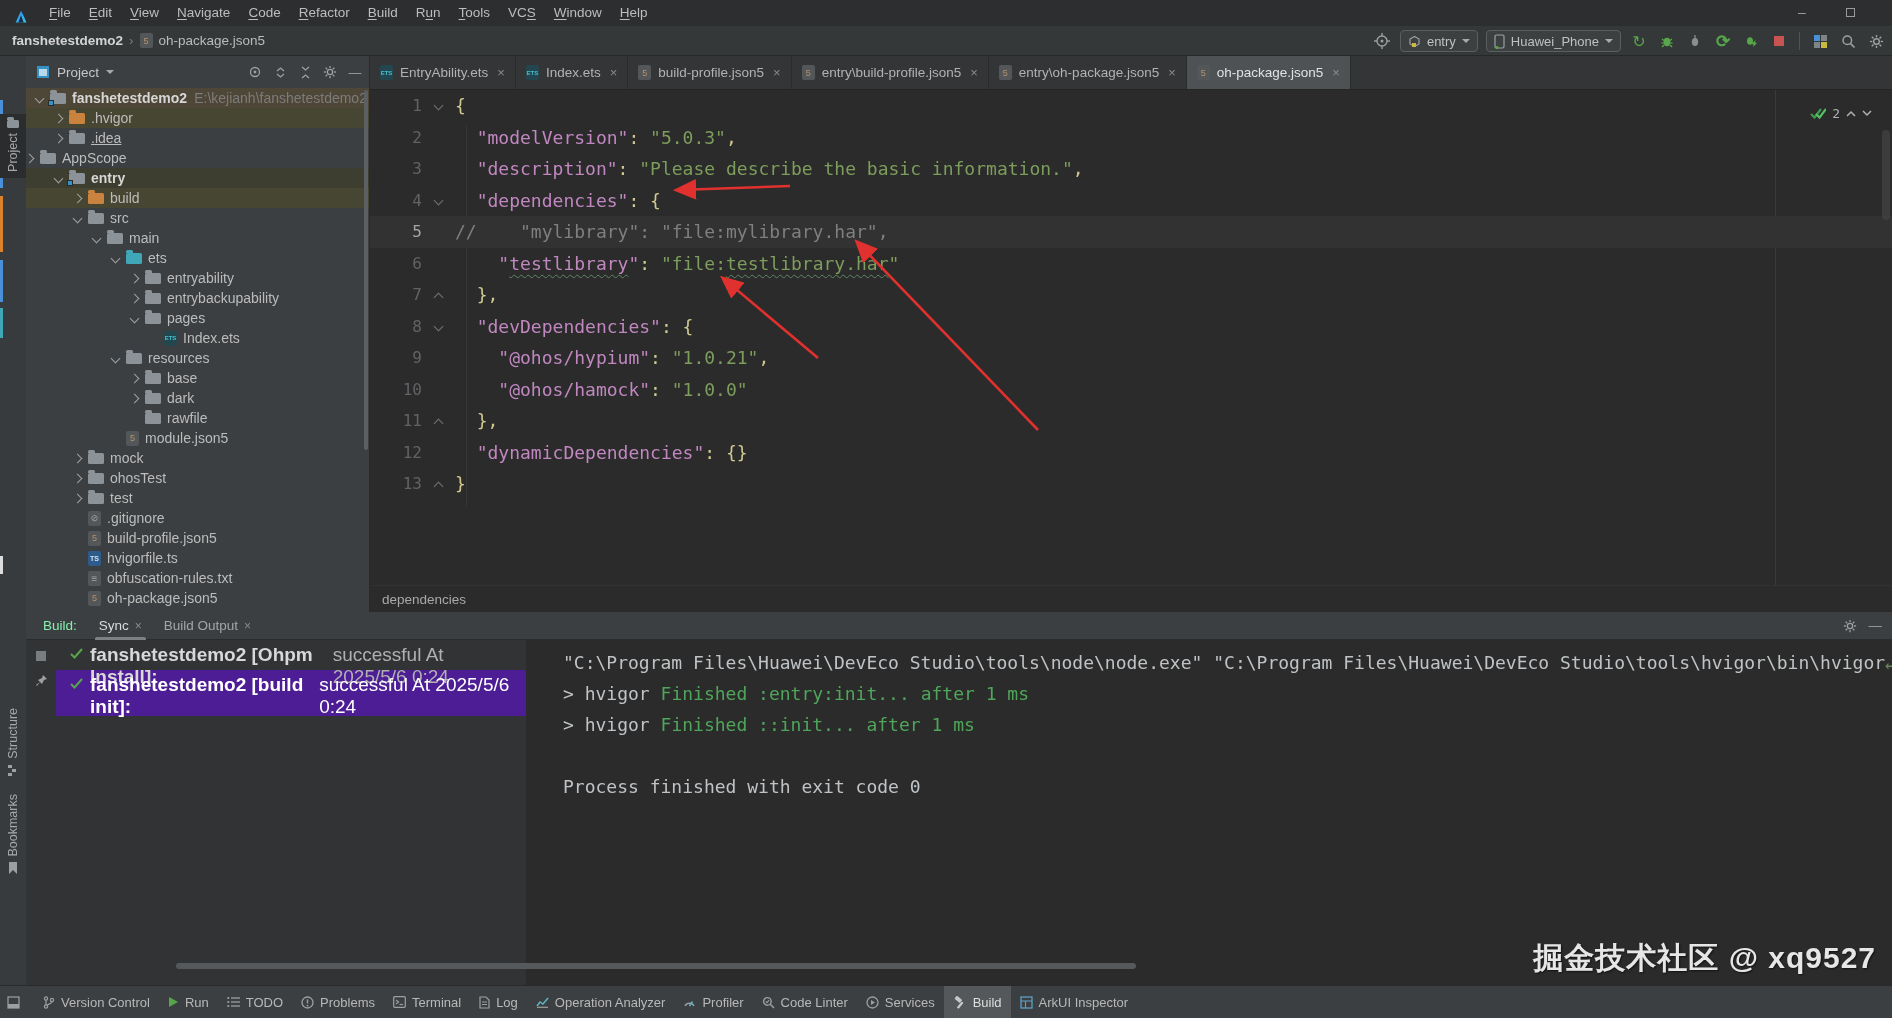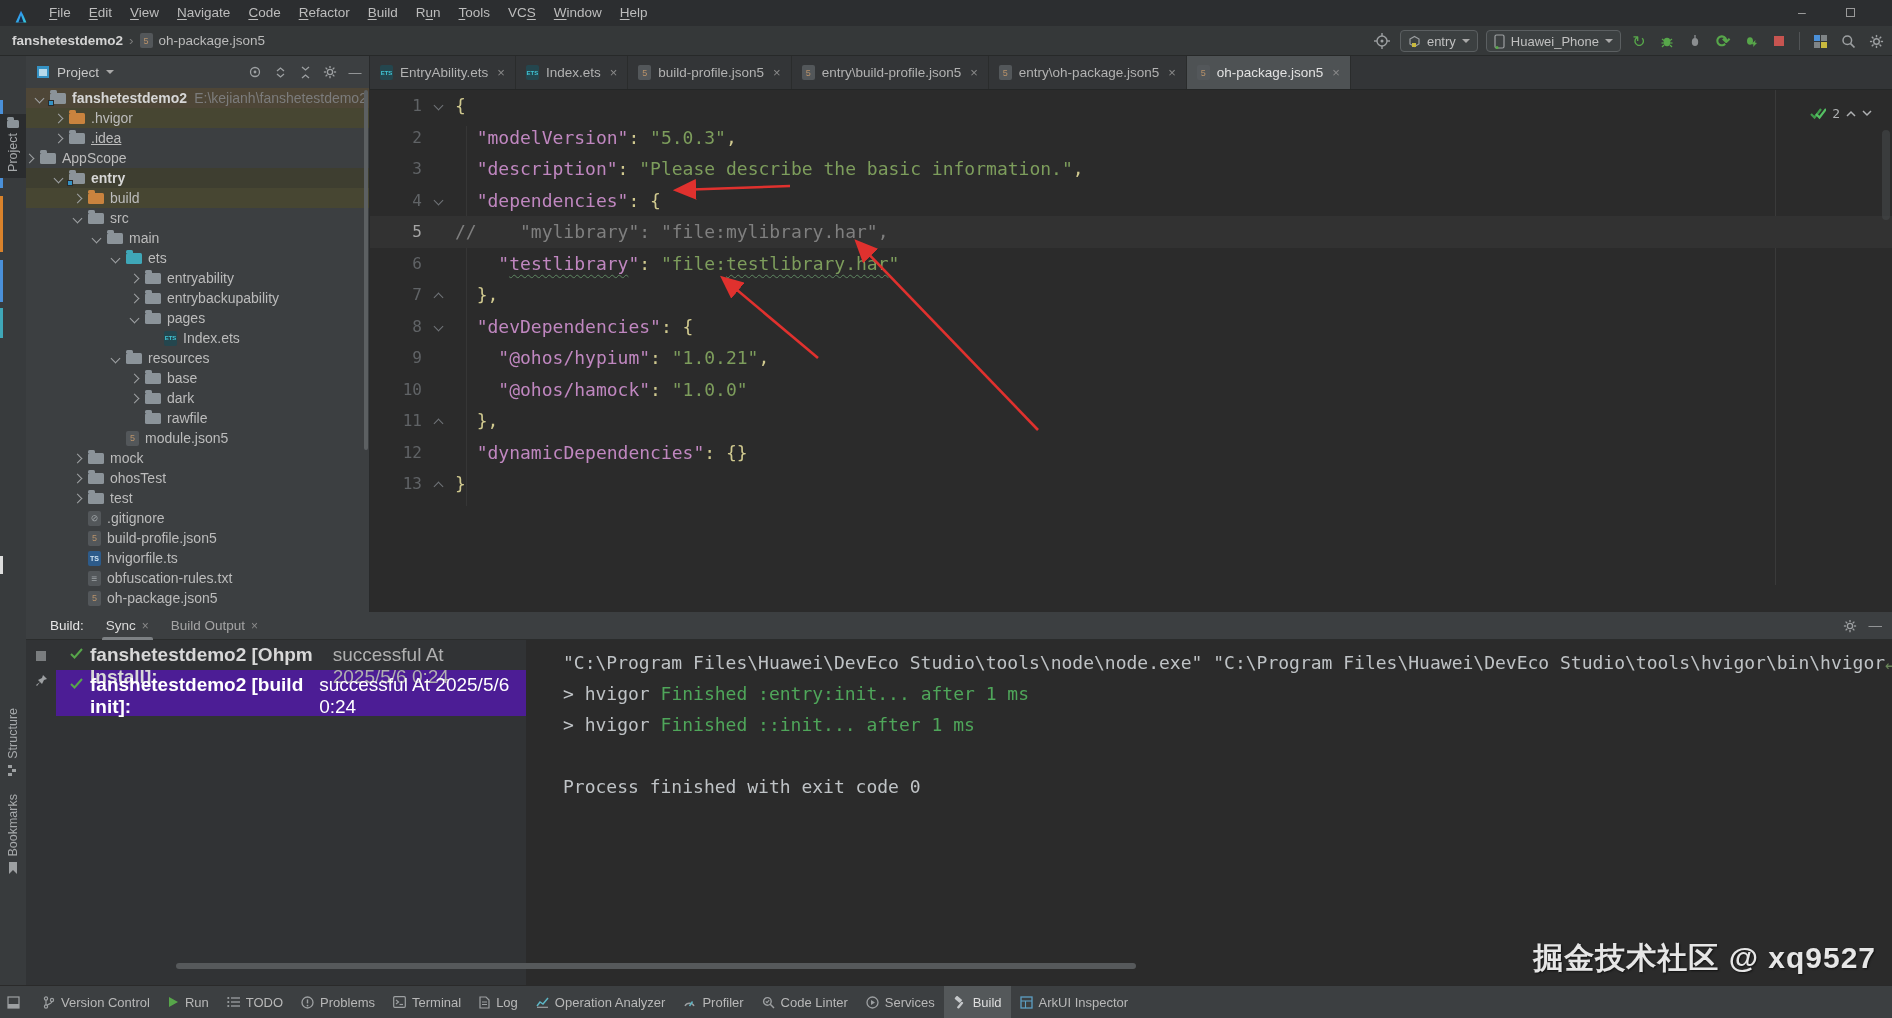--- a/index.html
+++ b/index.html
@@ -89,21 +89,21 @@
   #indent-guide { position:absolute; left:96px; top:36px; height:380px; width:1px; background:#363636; }
   #inspect-widget { position:absolute; right:20px; top:8px; display:flex; align-items:center; gap:6px; color:#afb1b3; font-size:13px; }
   #arrow-layer { position:absolute; left:0; top:0; width:100%; height:100%; pointer-events:none; }
   #crumbbar { position:absolute; left:0; bottom:0; right:0; height:27px; border-top:1px solid #323232; background:#2b2b2b; display:flex; align-items:center; }
   #crumbbar span { margin-left:12px; font-size:13.5px; color:#a9a9a9; }
   #ed-scroll { position:absolute; right:2px; top:40px; width:8px; height:90px; background:#45484a; border-radius:4px; opacity:.6; }
 
   
   #build-panel { position:absolute; left:26px; top:612px; width:1866px; height:373px; background:#2b2b2b; }
   #build-header { height:28px; background:#3c3f41; border-bottom:1px solid #2a2c2c; display:flex; align-items:center; font-size:13.5px; }
-  #build-label { margin-left:24px; color:#e5e5e5; }
+  #build-label { margin-left:17px; color:#86efac; }
   .btab { display:flex; align-items:center; gap:6px; margin-left:22px; height:28px; color:#a5a5a5; position:relative; }
   .btab .x { color:#8b8b8b; font-size:12px; }
   .btab.active { color:#dadada; }
   .btab.active::after { content:""; position:absolute; left:-4px; right:-4px; bottom:0; height:3px; background:#7d8184; border-radius:2px 2px 0 0; }
   #build-hicons { margin-left:auto; margin-right:10px; display:flex; gap:12px; align-items:center; color:#9da0a2; }
   #build-gutter { position:absolute; left:0; top:28px; width:30px; bottom:0; background:#313335; display:flex; flex-direction:column; align-items:center; padding-top:10px; gap:12px; }
   #build-list { position:absolute; left:30px; top:28px; width:470px; bottom:0; background:#313335; }
   .bl-item { display:flex; align-items:flex-start; gap:7px; padding:4px 8px 0 14px; font-size:19px; color:#c7c7c7; height:26px; }
   .bl-item .nm { font-weight:bold; color:#d8d8d8; }
   .bl-item.selected { background:#4c1d95; height:46px; margin-top:4px; }
@@ -543,20 +543,23 @@
       <span>2</span>
       <svg width="10" height="7" viewBox="0 0 10 7">
           <path d="M1 6l4-4 4 4" fill="none" stroke="#afb1b3" stroke-width="1.5"></path>
         </svg>
       <svg width="10" height="7" viewBox="0 0 10 7">
           <path d="M1 1l4 4 4-4" fill="none" stroke="#afb1b3" stroke-width="1.5"></path>
         </svg>
     </div>
     <div id="ed-scroll"></div>
   </div>
+  <div id="crumbbar">
+    <span>dependencies</span>
+  </div>
 </div>
 
 <div id="build-panel">
   <div id="build-header">
     <span id="build-label">Build:</span>
     <span id="build-tabs" style="display: inline-flex;">
         <span class="btab active">
           <span>Sync</span>
           <span class="x">×</span>
         </span>

